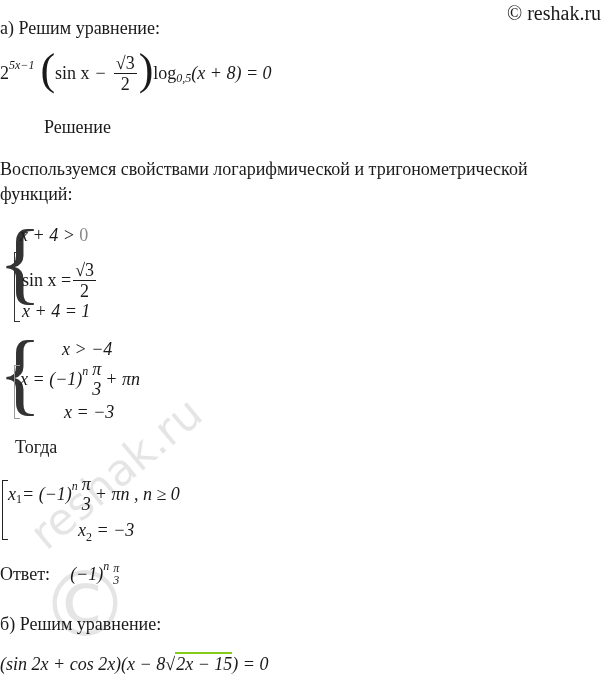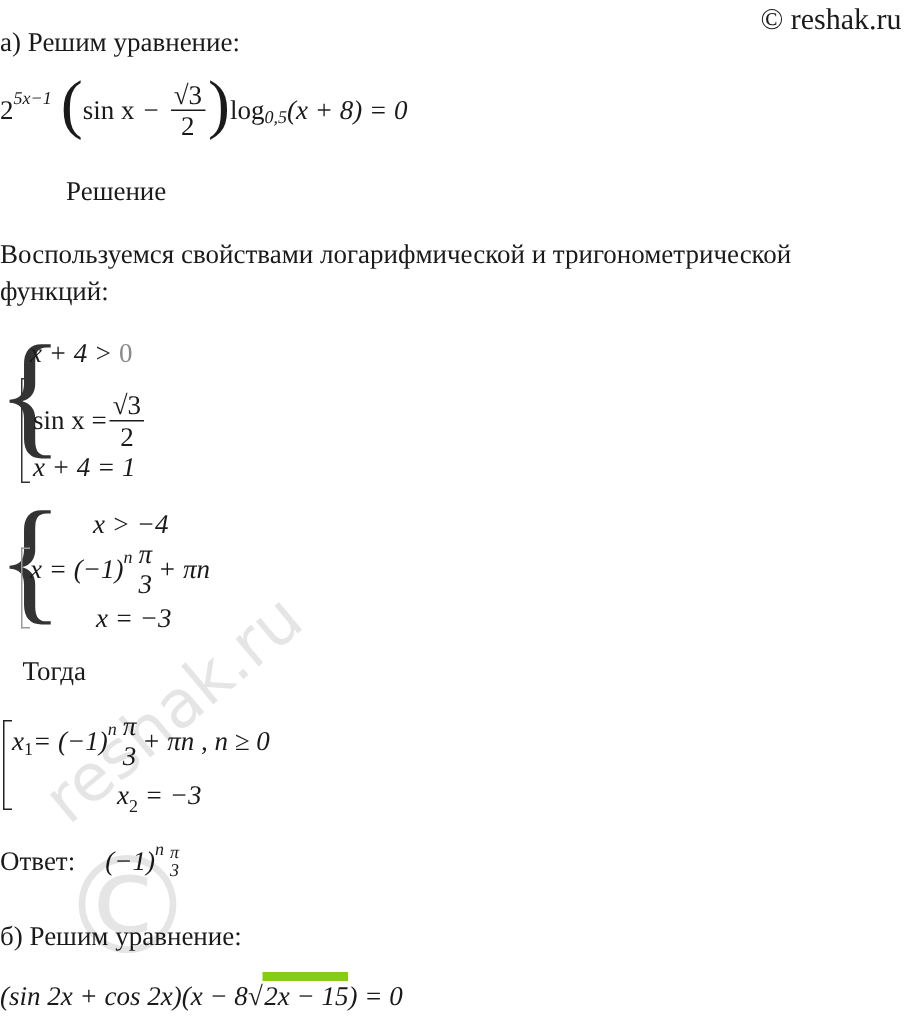--- a/index.html
+++ b/index.html
@@ -10,21 +10,21 @@
   }
   .abs { position: absolute; }
   .text { font-size: 18px; line-height: 22px; white-space: nowrap; }
   .math { font-family: "Liberation Serif", "DejaVu Serif", serif; font-size: 18px; white-space: nowrap; }
   .it { font-style: italic; }
   .sup { font-size: 12px; position: relative; top: -8px; }
   .sub { font-size: 12px; position: relative; top: 5px; font-style: italic; }
   .frac { display: inline-flex; flex-direction: column; align-items: center; vertical-align: middle; margin: 0 2px; line-height: 20px; }
   .frac .num { border-bottom: 1px solid #1a1a1a; padding: 0 2px; }
   .frac .den { padding: 0 2px; }
-  .sqrt { border-top: 6px solid #84cc16; padding-left: 1px; }
+  .sqrt { border-top: 2px solid #84cc16; padding-left: 1px; }
   .bigparen { font-size: 44px; font-weight: 200; vertical-align: middle; line-height: 44px; position: relative; top: -3px; }
   .brace-left { font-size: 92px; font-weight: 100; line-height: 92px; }
   .bracket { border: 1.4px solid #333; border-right: none; width: 5px; }
   .light { color: #888; }
   .watermark { color: rgba(0,0,0,0.10); font-family: "DejaVu Sans", sans-serif; }
 </style>
 </head>
 <body>
 
 <div class="abs text" style="left:0; top:2px;margin-top:15px;">а) Решим уравнение:</div>

